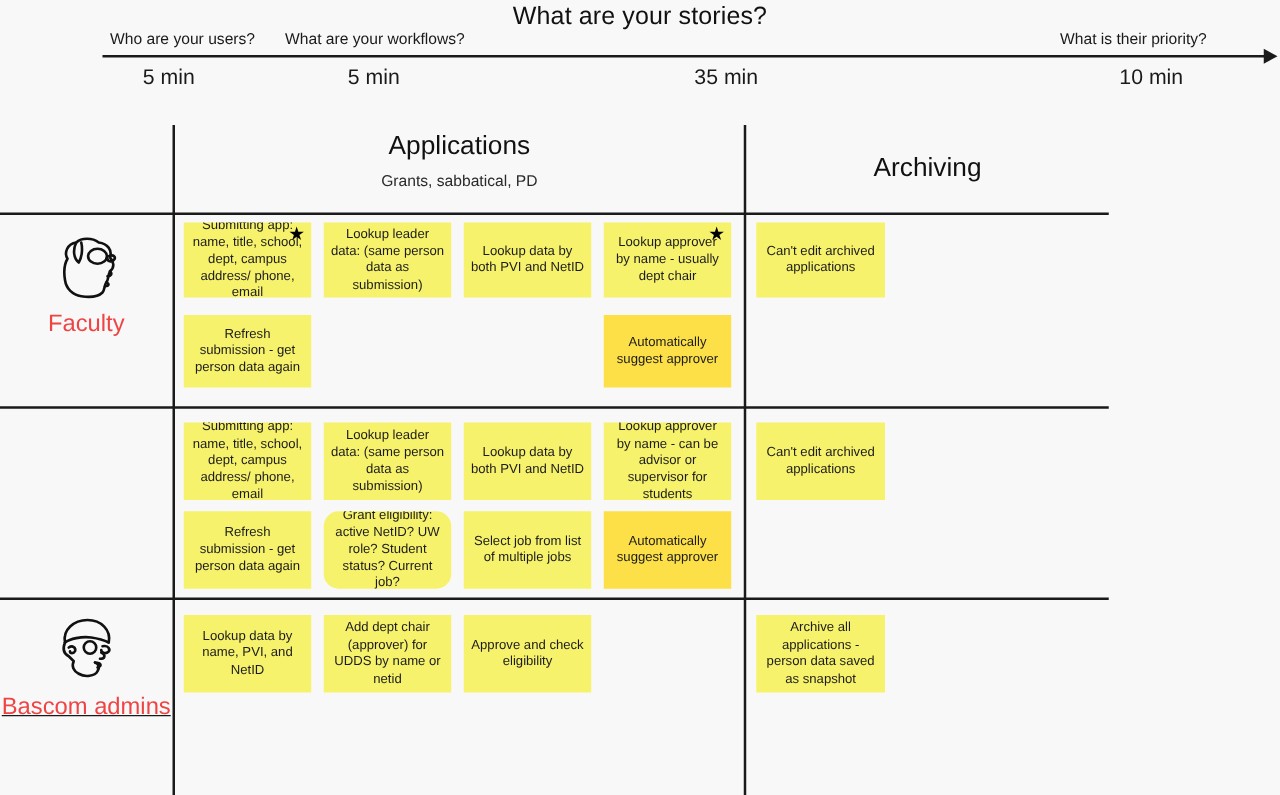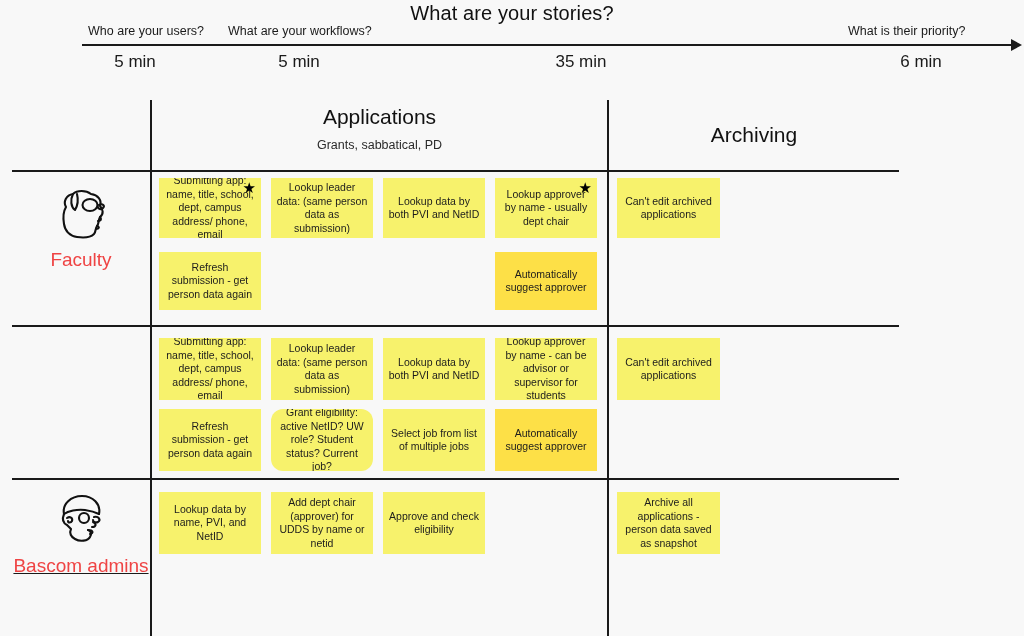--- a/index.html
+++ b/index.html
@@ -70,21 +70,21 @@
     white-space: nowrap;
   }
   #phase-d-0 { left: 82px;  width: 106px; }
   #phase-d-1 { left: 246px; width: 106px; }
   #phase-d-2 { left: 528px; width: 106px; }
   #phase-d-3 { left: 868px; width: 106px; }
 
   
   #story-map {
     position: absolute;
-    left: 12px; top: 92px;
+    left: 0; top: 92px;
     width: 904px; height: 544px;
   }
 
   
   .hrule {
     position: absolute;
     left: 0;
     width: 887px;
     height: 2px;
     background: #1a1a1a;
@@ -185,21 +185,21 @@
   <div class="phase-question" id="phase-q-0">Who are your users?</div>
   <div class="phase-question" id="phase-q-1">What are your workflows?</div>
   <div class="phase-question" id="phase-q-2">What is their priority?</div>
 
   <div id="timeline-axis"></div>
   <div id="timeline-arrowhead"></div>
 
   <div class="phase-duration" id="phase-d-0">5 min</div>
   <div class="phase-duration" id="phase-d-1">5 min</div>
   <div class="phase-duration" id="phase-d-2">35 min</div>
-  <div class="phase-duration" id="phase-d-3">6 min</div>
+  <div class="phase-duration" id="phase-d-3">10 min</div>
 </div>
 
 <div id="story-map">
 
   <div class="hrule" id="hrule-header"></div>
   <div class="hrule" id="hrule-faculty-student"></div>
   <div class="hrule" id="hrule-student-bascom"></div>
   <div class="vrule" id="vrule-activities"></div>
   <div class="vrule" id="vrule-archiving"></div>
 

